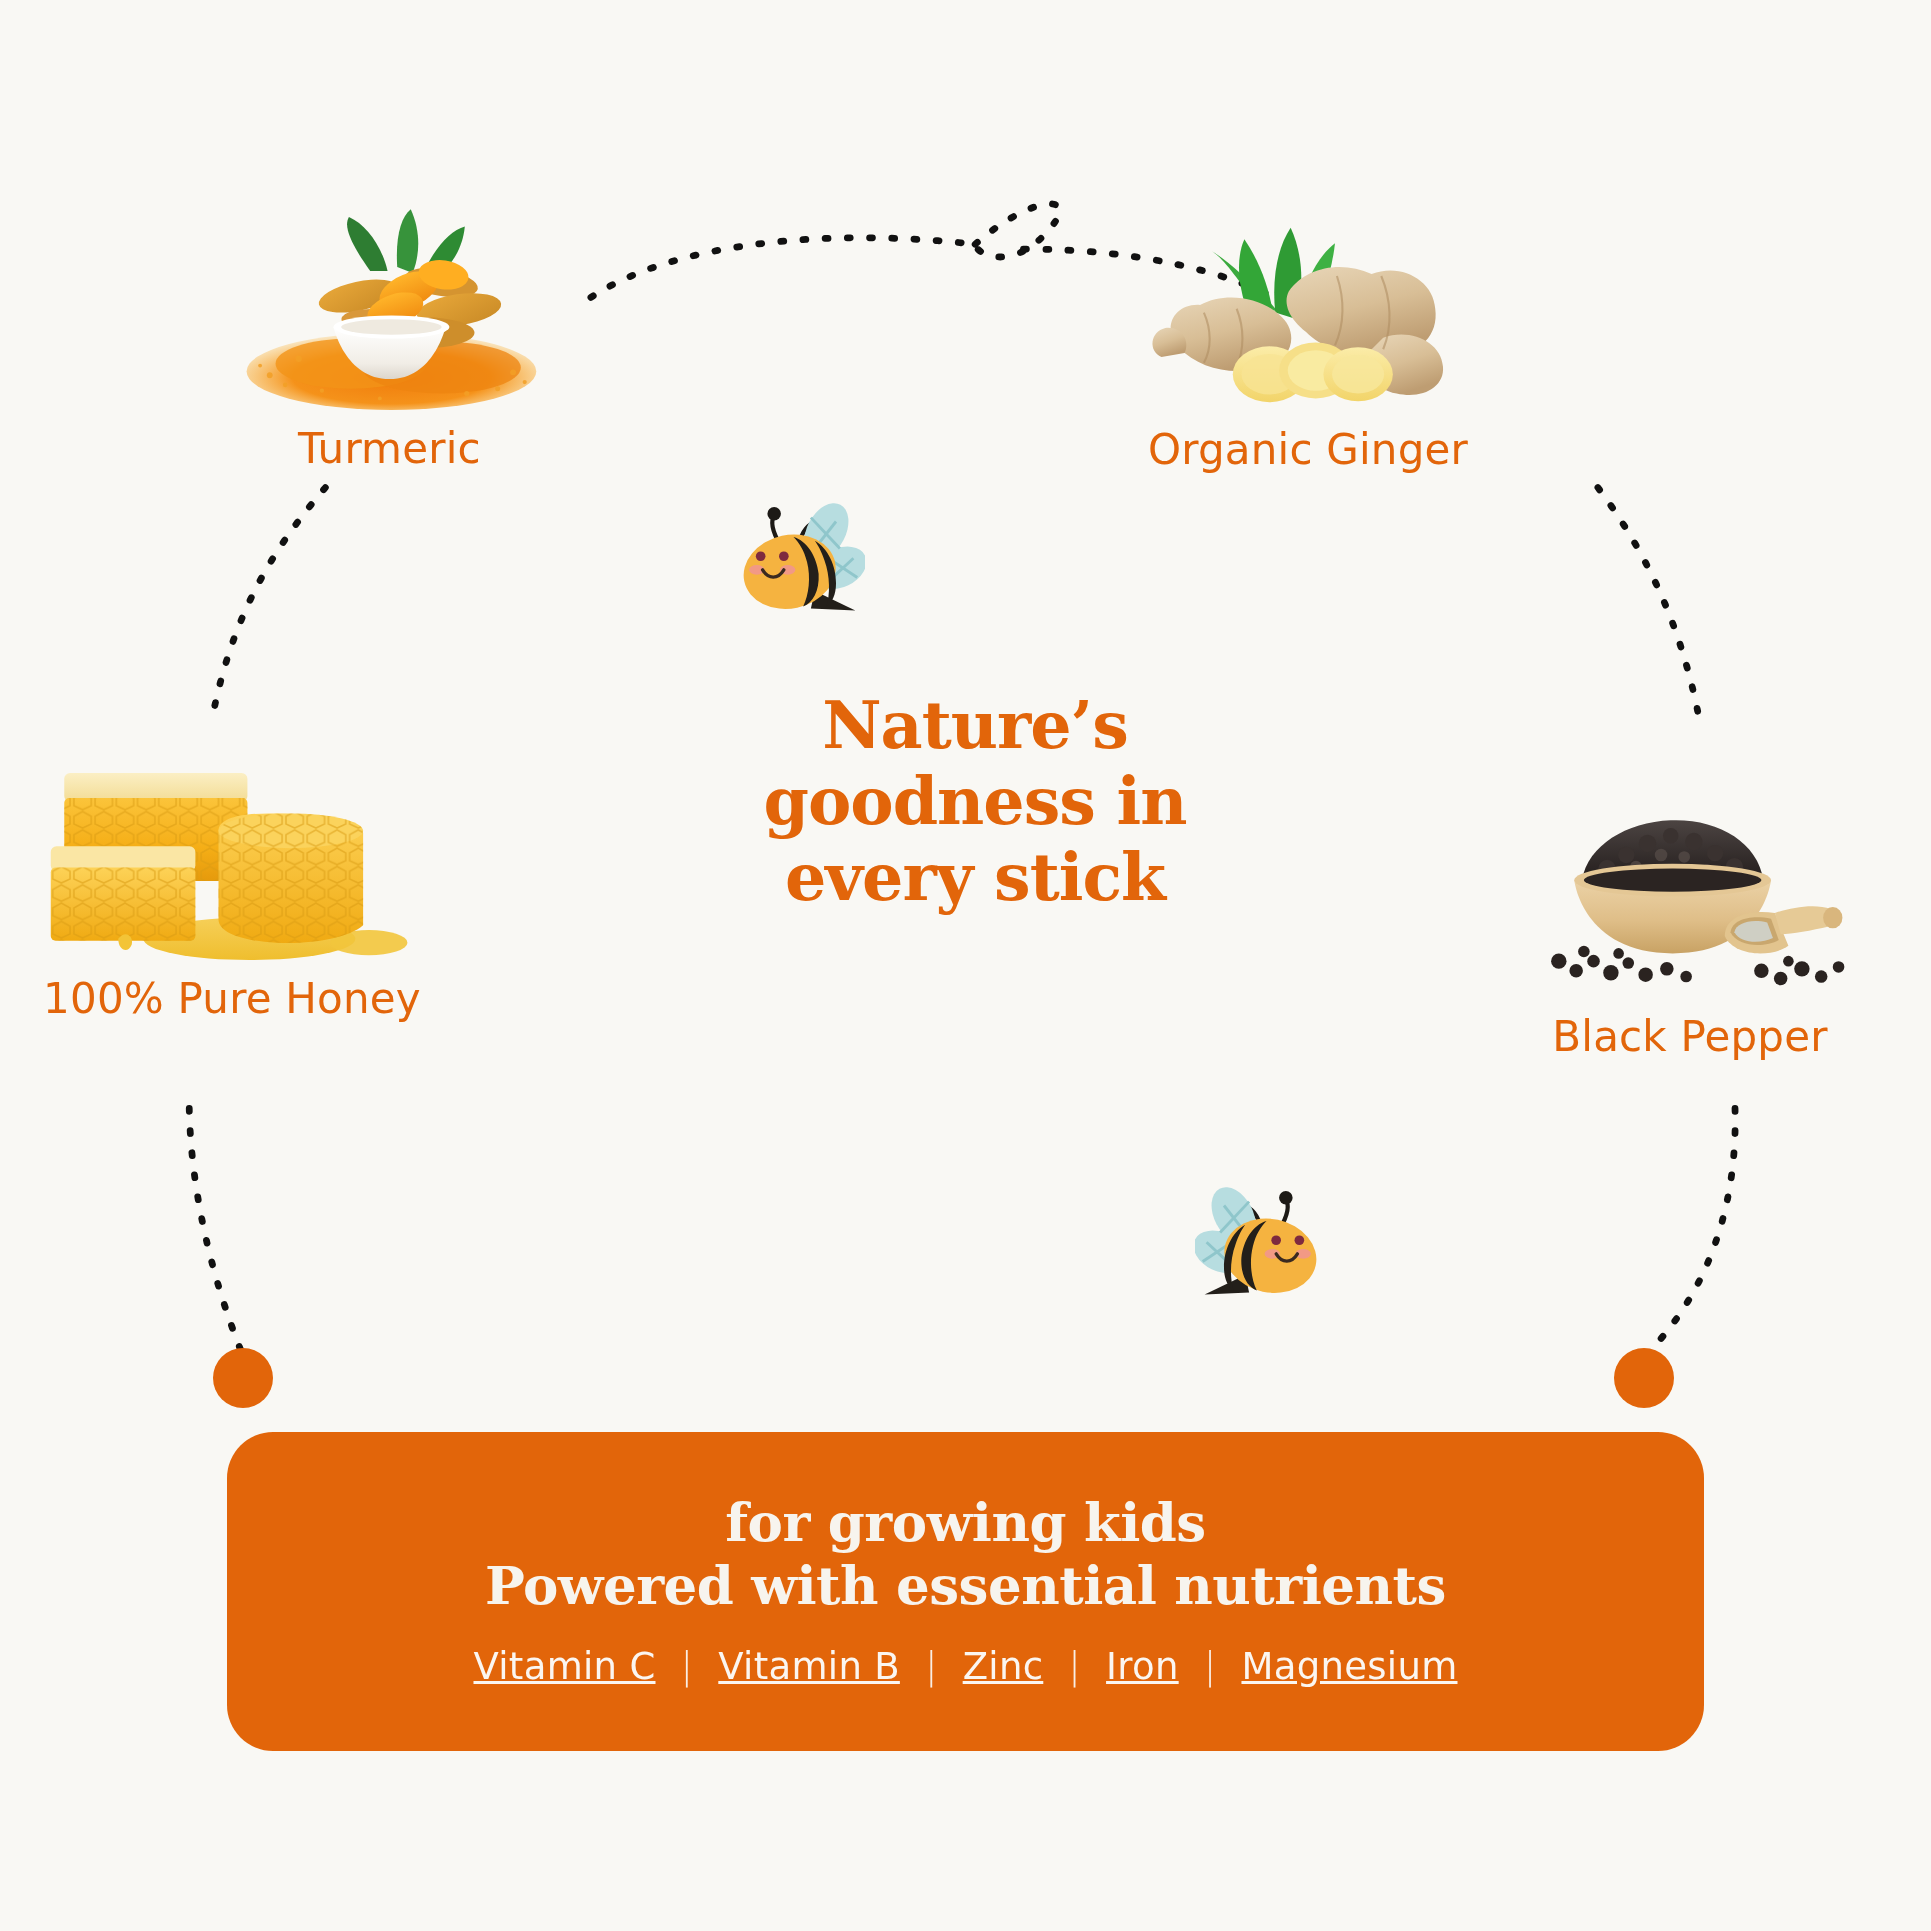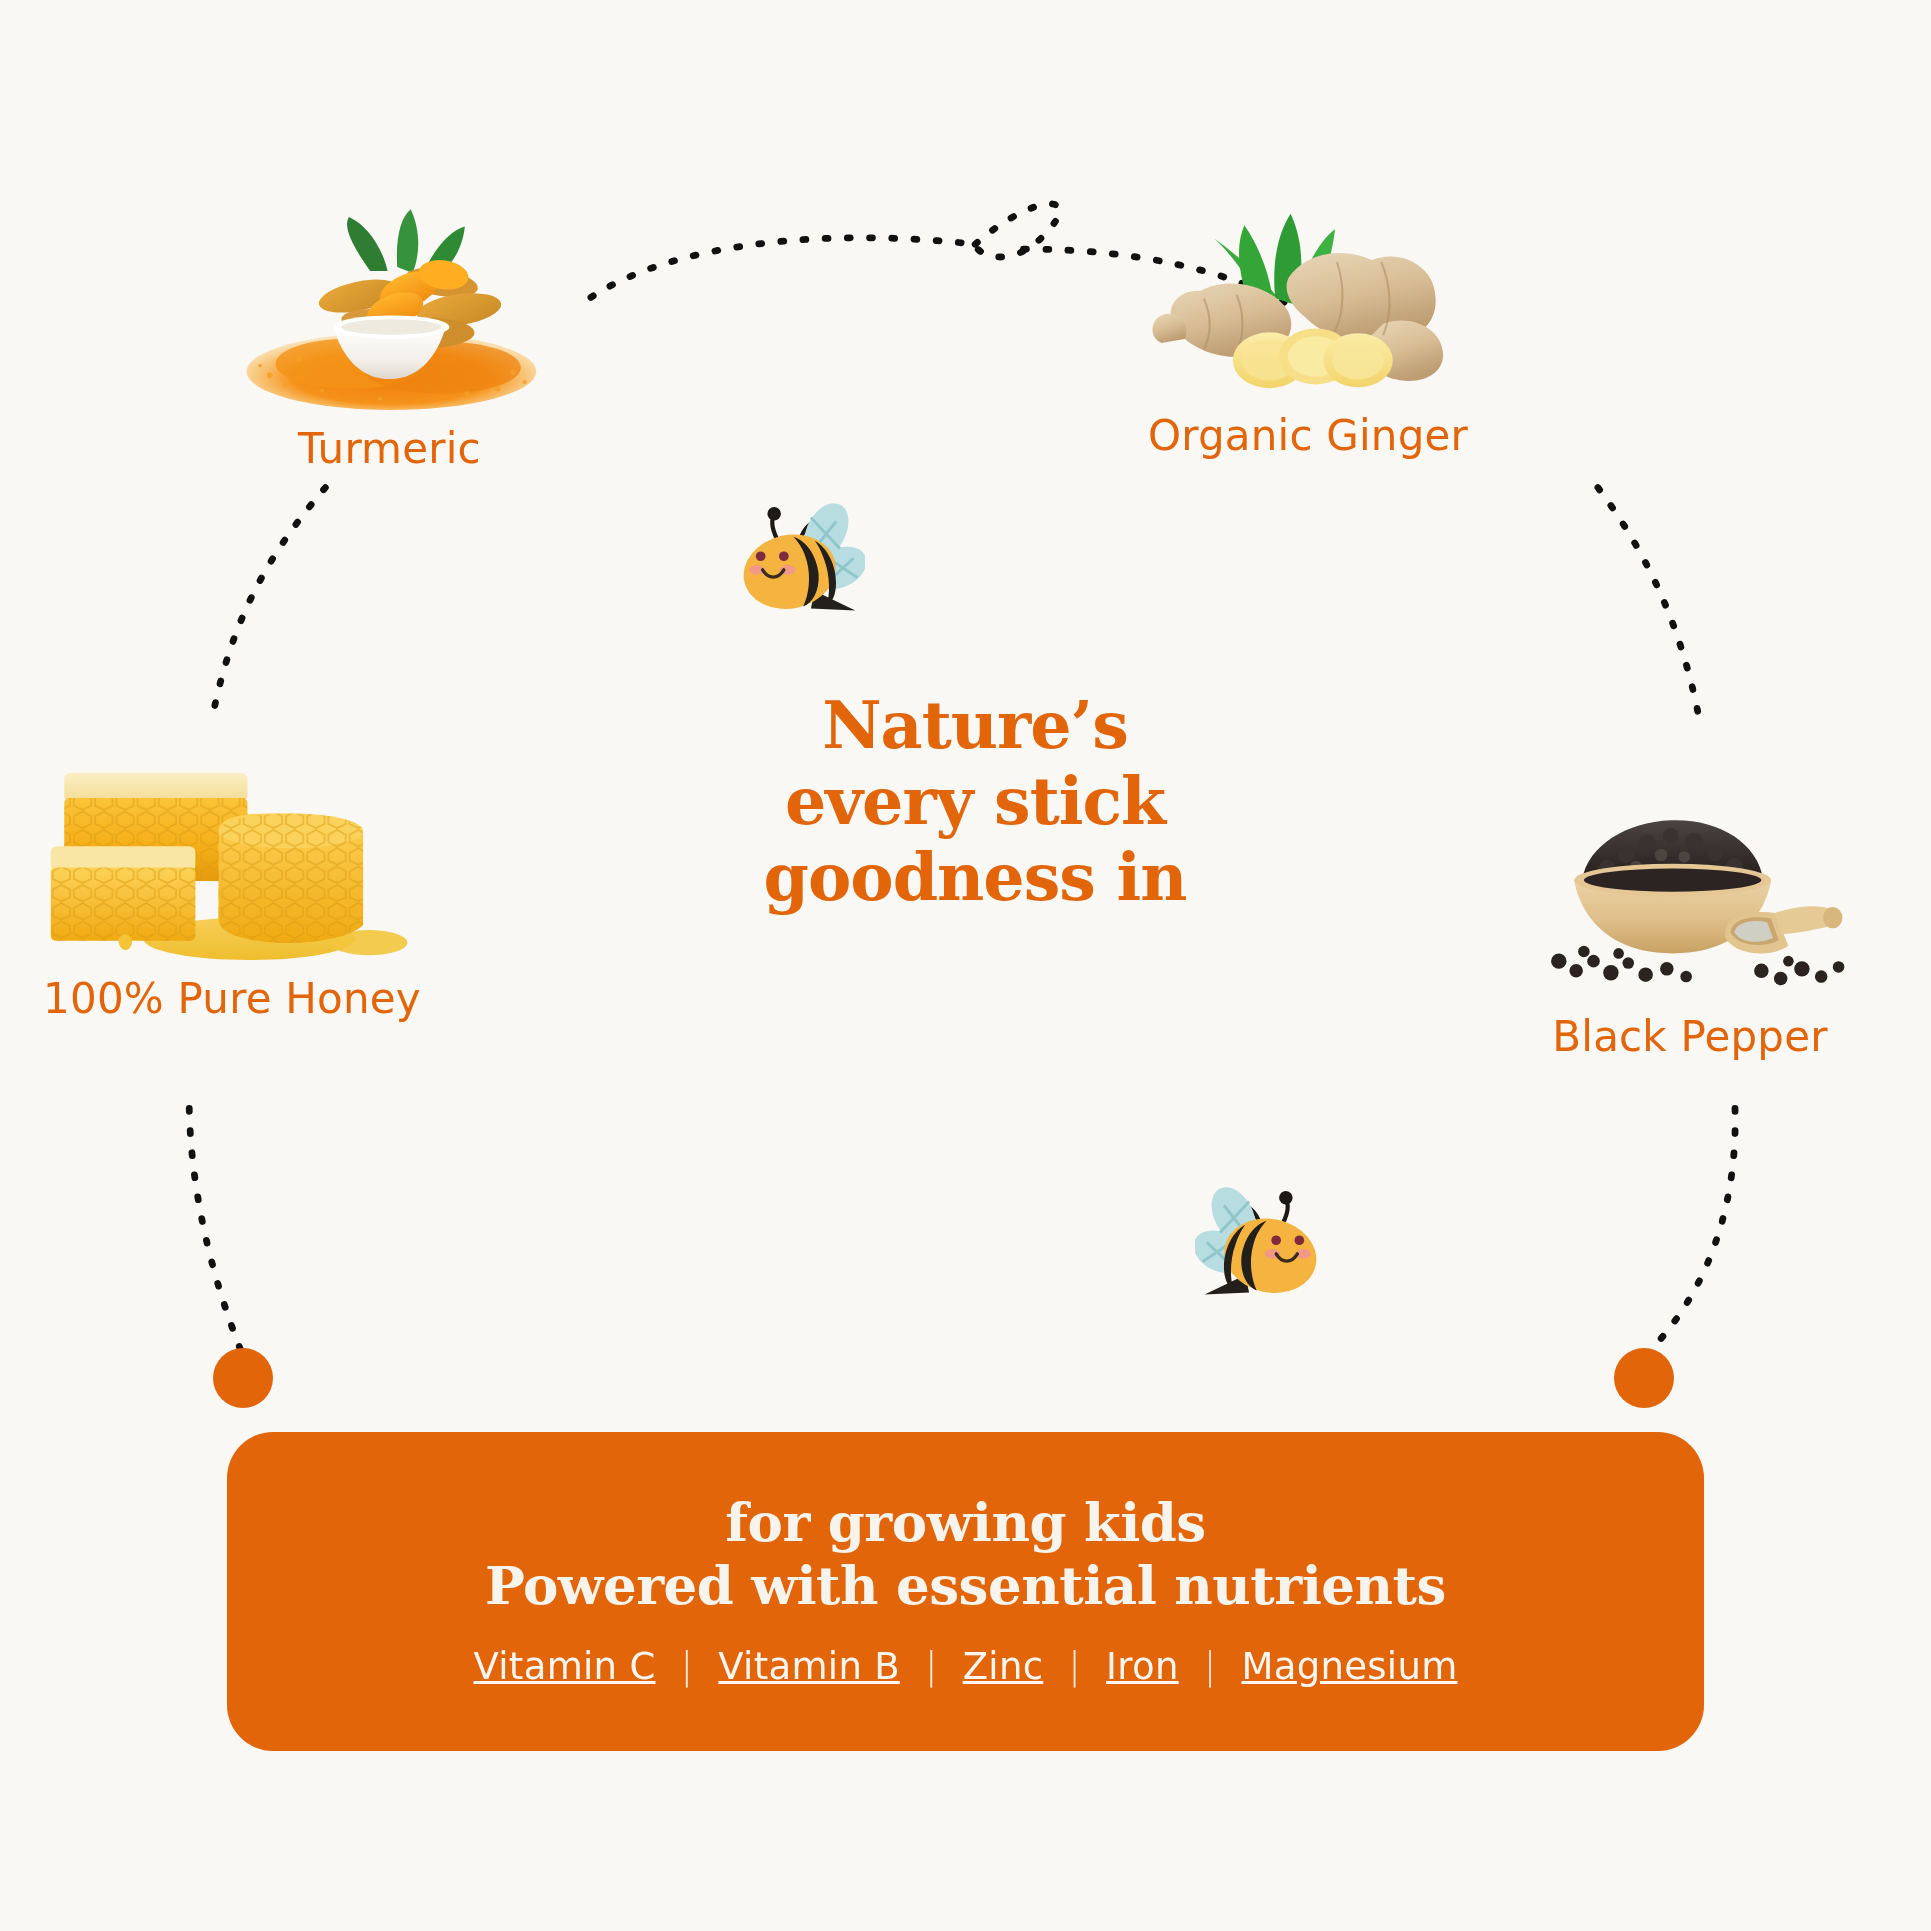--- a/index.html
+++ b/index.html
@@ -24,21 +24,21 @@
     font-weight:400;
     letter-spacing:0.2px;
     white-space:nowrap;
     font-family:"DejaVu Sans", sans-serif;
   }
 
   
   #node-turmeric{left:235px;top:182px;}
   #node-turmeric .cap{margin-top:5.8px;}
   
-  #node-ginger{left:1144px;top:154px;}
+  #node-ginger{left:1144px;top:168px;}
   #node-ginger .cap{margin-top:11.6px;}
   
   #node-honey{left:29px;top:719px;}
   #node-honey .cap{margin-top:9.7px;}
   
   #node-pepper{left:1526px;top:772px;}
   #node-pepper .cap{margin-top:14px;}
 
   
   #headline{
@@ -348,22 +348,22 @@
         <path d="M258 146 C 276 140, 300 136, 316 142 C 326 146, 326 158, 314 160
                  C 296 164, 276 168, 264 168 Z" fill="#E6CA96"></path>
         <ellipse cx="318" cy="151" rx="10" ry="11" fill="#D9B67D"></ellipse>
       </svg>
     </div>
     <div class="cap">Black Pepper</div>
   </div>
 
   <div id="headline">
     <div>Nature’s</div>
+    <div>goodness in</div>
     <div>every stick</div>
-    <div>goodness in</div>
   </div>
 
   <div class="bee" id="bee-1">
     <svg width="143" height="124" viewBox="0 0 148 128">
 
       <path d="M60 44 C 52 30, 50 20, 54 14" stroke="#1D1A16" stroke-width="4.4" fill="none" stroke-linecap="round"></path>
       <circle cx="54" cy="12" r="7" fill="#1D1A16"></circle>
       <path d="M80 44 C 82 30, 90 22, 98 20" stroke="#1D1A16" stroke-width="4.4" fill="none" stroke-linecap="round"></path>
 
       <g fill="#B7DDE0">

